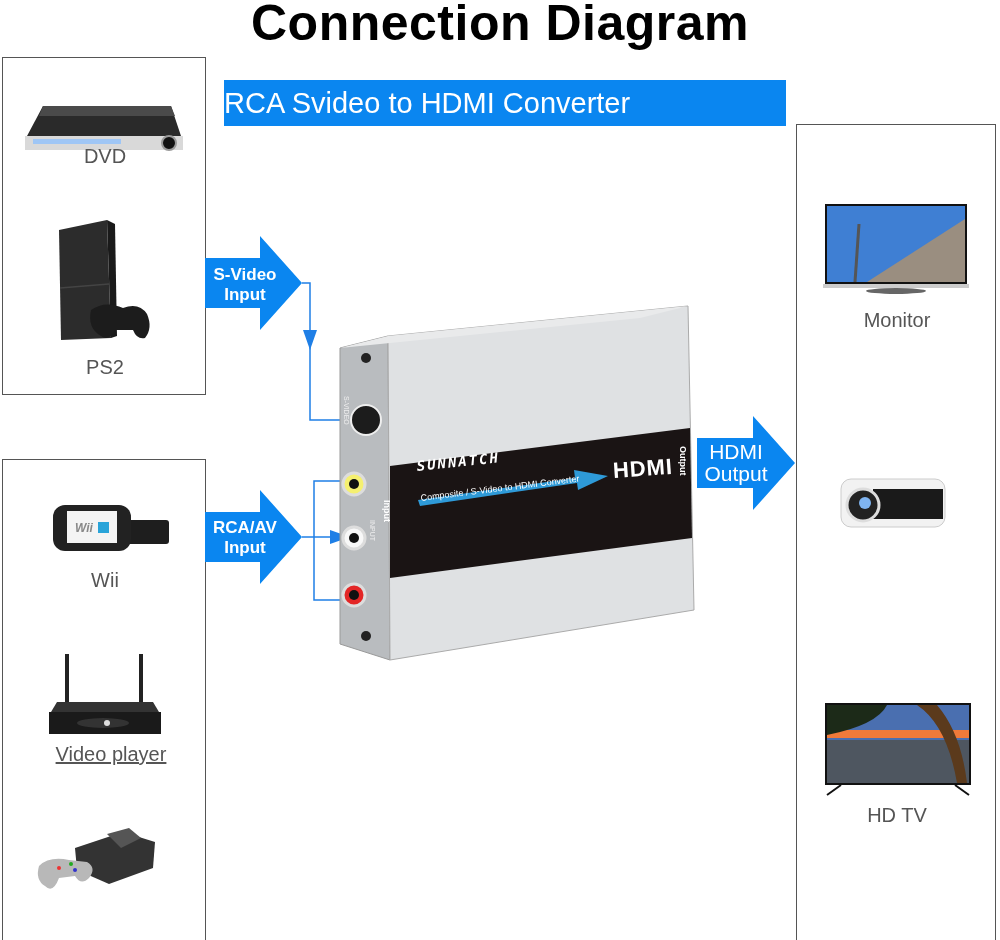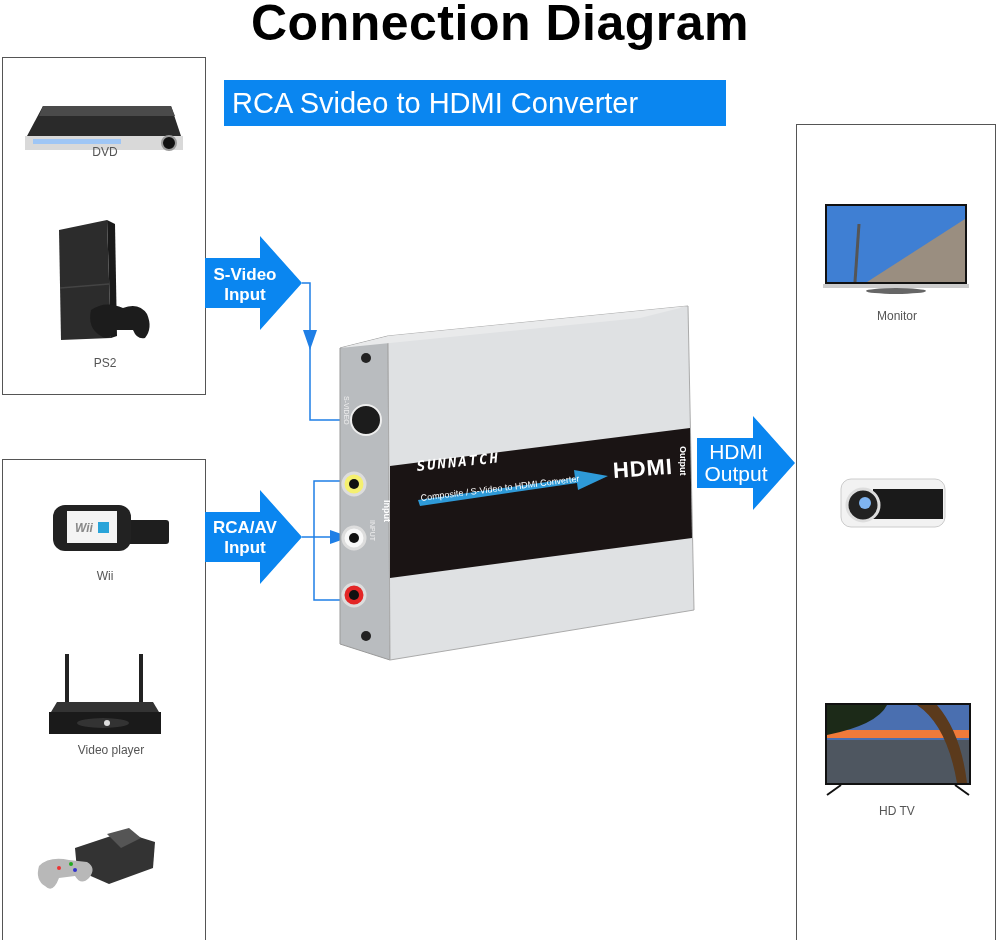--- a/index.html
+++ b/index.html
@@ -1,21 +1,21 @@
 <!DOCTYPE html>
 <html><head>
 <meta charset="utf-8">
 <style>
   html,body{margin:0;padding:0;background:#fff;}
   body{width:1000px;height:940px;position:relative;overflow:hidden;font-family:"Liberation Sans",sans-serif;}
   .abs{position:absolute;}
   #title{left:0;width:1000px;top:-6px;text-align:center;font-weight:bold;font-size:50px;color:#000;letter-spacing:0.5px;}
-  #subtitle{left:224px;top:80px;width:502px;height:46px;background:#0a86f0;color:#fff;font-size:29px;line-height:46px;box-sizing:border-box;padding-left:8px;}
+  #subtitle{left:224px;top:80px;width:562px;height:46px;background:#0a86f0;color:#fff;font-size:29px;line-height:46px;box-sizing:border-box;}
   .panel{border:1.5px solid #555;box-sizing:border-box;background:#fff;}
-  .dev-label{position:absolute;text-align:center;font-size:12px;color:#555;width:200px;}
+  .dev-label{position:absolute;text-align:center;font-size:20px;color:#555;width:200px;}
   .arrow-lbl{position:absolute;color:#fff;font-weight:bold;font-size:17px;text-align:center;line-height:20px;}
   svg{position:absolute;left:0;top:0;}
 </style>
 </head>
 <body>
 
 <div id="title" class="abs">Connection Diagram</div>
 <div id="subtitle" class="abs">RCA Svideo to HDMI Converter</div>
 
 <div class="abs panel" style="left:2px;top:57px;width:204px;height:338px;">
@@ -48,21 +48,21 @@
   <div class="dev-label" style="left:2px;top:109px;">Wii</div>
 
   <svg width="204" height="90" style="left:0;top:188px;">
     <rect x="62" y="6" width="4" height="50" fill="#222"></rect>
     <rect x="136" y="6" width="4" height="50" fill="#222"></rect>
     <polygon points="48,64 54,54 150,54 156,64" fill="#333"></polygon>
     <rect x="46" y="64" width="112" height="22" fill="#1a1a1a"></rect>
     <ellipse cx="100" cy="75" rx="26" ry="5" fill="#333"></ellipse>
     <circle cx="104" cy="75" r="3" fill="#ddd"></circle>
   </svg>
-  <div class="dev-label" style="left:8px;top:283px;">Video player</div>
+  <div class="dev-label" style="left:8px;top:283px;text-decoration:underline;">Video player</div>
 
   <svg width="204" height="80" style="left:0;top:358px;">
     <polygon points="72,30 120,14 152,24 150,50 106,66 74,52" fill="#333"></polygon>
     <polygon points="104,16 126,10 138,20 118,30" fill="#555"></polygon>
     <path d="M36,48 q10,-10 30,-6 l18,2 q10,6 2,16 q-8,8 -14,-2 l-16,2 q-6,16 -14,8 q-10,-6 -6,-20z" fill="#b8b8b8"></path>
     <circle cx="56" cy="50" r="2" fill="#e33"></circle>
     <circle cx="68" cy="46" r="2" fill="#2a2"></circle>
     <circle cx="72" cy="52" r="2" fill="#33c"></circle>
   </svg>
 </div>

